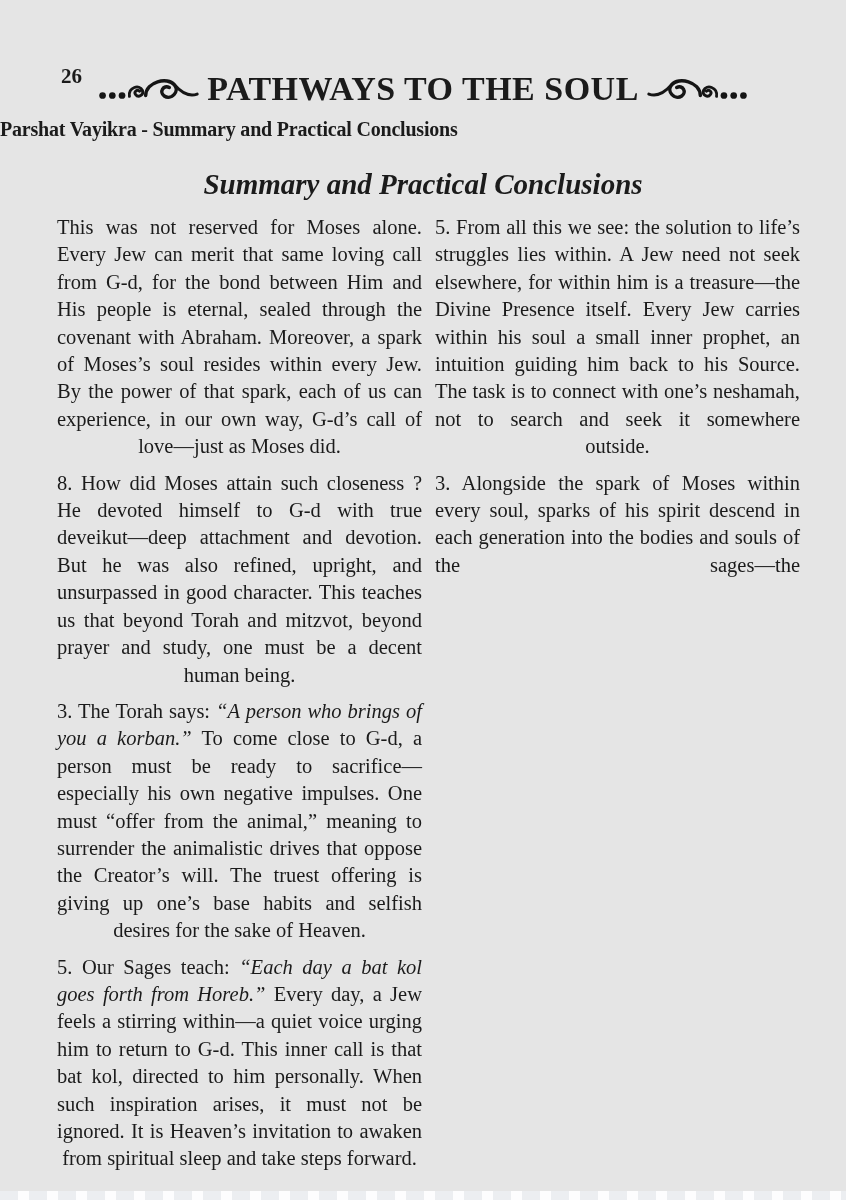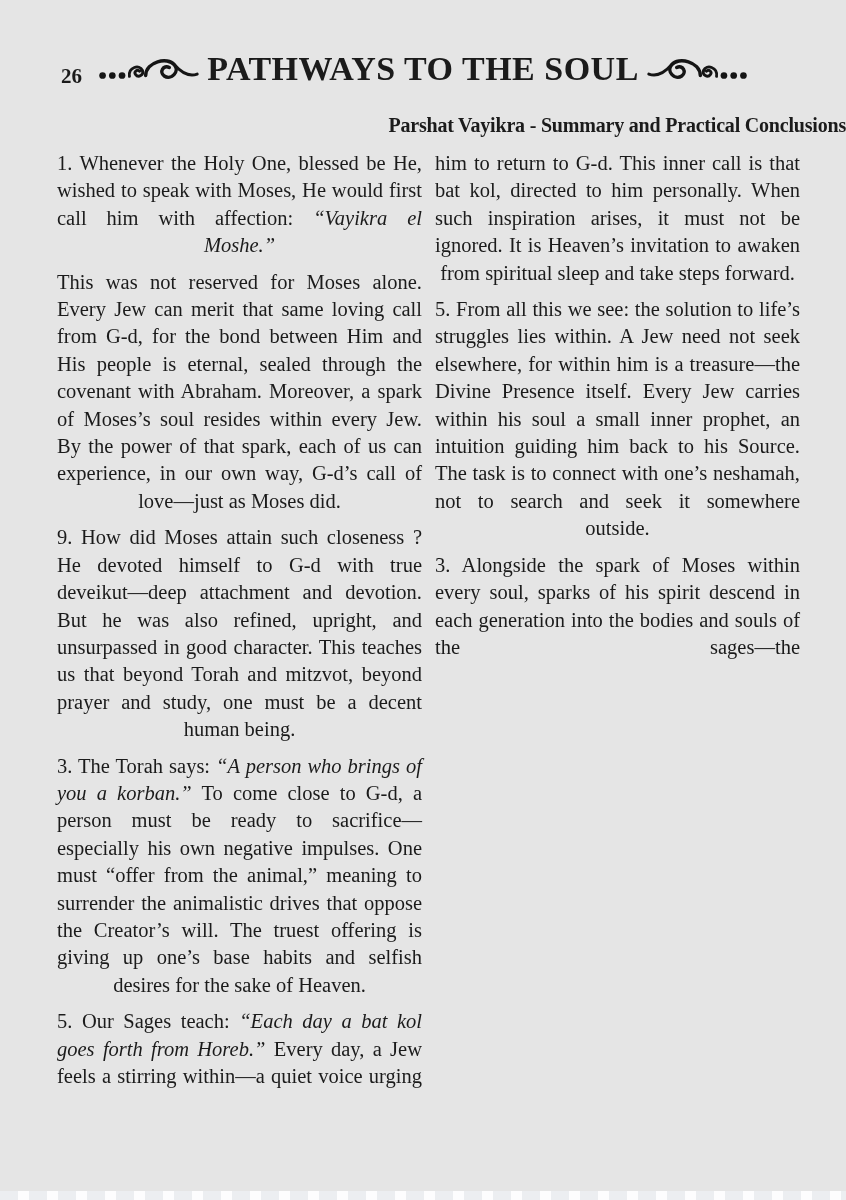--- a/index.html
+++ b/index.html
@@ -22,40 +22,40 @@
     left: 61px;
     top: 64px;
     font-weight: bold;
     font-size: 21px;
   }
   .title-row {
     display: flex;
     justify-content: center;
     align-items: center;
     gap: 8px;
-    padding-top: 50px;
+    padding-top: 70px;
   }
   .book-title {
     font-size: 34px;
     font-weight: bold;
     margin: 0;
     letter-spacing: 0.5px;
     white-space: nowrap;
   }
   .flourish {
     width: 102px;
     height: 34px;
     flex: none;
   }
   .flourish.right { transform: scaleX(-1); }
   .subtitle {
-    text-align: right;
+    text-align: left;
     font-weight: bold;
     font-size: 20px;
-    margin-top: 26px;
+    margin-top: 10px;
     letter-spacing: -0.2px;
   }
   .heading {
     text-align: center;
     font-weight: bold;
     font-style: italic;
     font-size: 29px;
     margin: 27px 0 0 0;
   }
   .cols {
@@ -111,25 +111,25 @@
         <circle cx="27" cy="25" r="3.6"></circle>
       </g>
       <path d="M35 26 C33.5 16 46 12.5 49 19.5 C51 24.5 44.5 28 41.5 23.8 C39.5 20.8 43.5 17.6 46 20.4" fill="none" stroke="#151515" stroke-width="3.1" stroke-linecap="round"></path>
       <path d="M52.5 25 C53 10 76 4.5 83.5 13.5 C89.5 20.8 80 30.5 72.5 25.5 C66.8 21.6 71.5 13 78 16.4" fill="none" stroke="#151515" stroke-width="3.7" stroke-linecap="round"></path>
       <path d="M83.5 13.5 C91 22 100 26.5 108 23.5" fill="none" stroke="#151515" stroke-width="3.2" stroke-linecap="round"></path>
     </svg>
   </div>
 
   <div class="subtitle">Parshat Vayikra - Summary and Practical Conclusions</div>
 
+  <h2 class="heading">Summary and Practical Conclusions</h2>
 
   <main class="cols" id="cols">
-      <p><span>1. Whenever the Holy One, blessed be He, wished to speak with Moses, He would first call him with affection: </span><em>“Vayikra el Moshe.”</em></p>
       <p><span>This was not reserved for Moses alone. Every Jew can merit that same loving call from G-d, for the bond between Him and His people is eternal, sealed through the covenant with Abraham. Moreover, a spark of Moses’s soul resides within every Jew. By the power of that spark, each of us can experience, in our own way, G-d’s call of love—just as Moses did.</span></p>
-      <p><span>9. How did Moses attain such closeness ? He devoted himself to G-d with true deveikut—deep attachment and devotion. But he was also refined, upright, and unsurpassed in good character. This teaches us that beyond Torah and mitzvot, beyond prayer and study, one must be a decent human being.</span></p>
+      <p><span>8. How did Moses attain such closeness ? He devoted himself to G-d with true deveikut—deep attachment and devotion. But he was also refined, upright, and unsurpassed in good character. This teaches us that beyond Torah and mitzvot, beyond prayer and study, one must be a decent human being.</span></p>
       <p><span>3. The Torah says: </span><em>“A person who brings of you a korban.”</em><span> To come close to G-d, a person must be ready to sacrifice—especially his own negative impulses. One must “offer from the animal,” meaning to surrender the animalistic drives that oppose the Creator’s will. The truest offering is giving up one’s base habits and selfish desires for the sake of Heaven.</span></p>
       <p><span>5. Our Sages teach: </span><em>“Each day a bat kol goes forth from Horeb.”</em><span> Every day, a Jew feels a stirring within—a quiet voice urging him to return to G-d. This inner call is that bat kol, directed to him personally. When such inspiration arises, it must not be ignored. It is Heaven’s invitation to awaken from spiritual sleep and take steps forward.</span></p>
       <p><span>5. From all this we see: the solution to life’s struggles lies within. A Jew need not seek elsewhere, for within him is a treasure—the Divine Presence itself. Every Jew carries within his soul a small inner prophet, an intuition guiding him back to his Source. The task is to connect with one’s neshamah, not to search and seek it somewhere outside.</span></p>
       <p class="cont"><span>3. Alongside the spark of Moses within every soul, sparks of his spirit descend in each generation into the bodies and souls of the sages—the</span></p>
     </main>
 
   <div class="bottom-strip"></div>
 
 </div>
 

